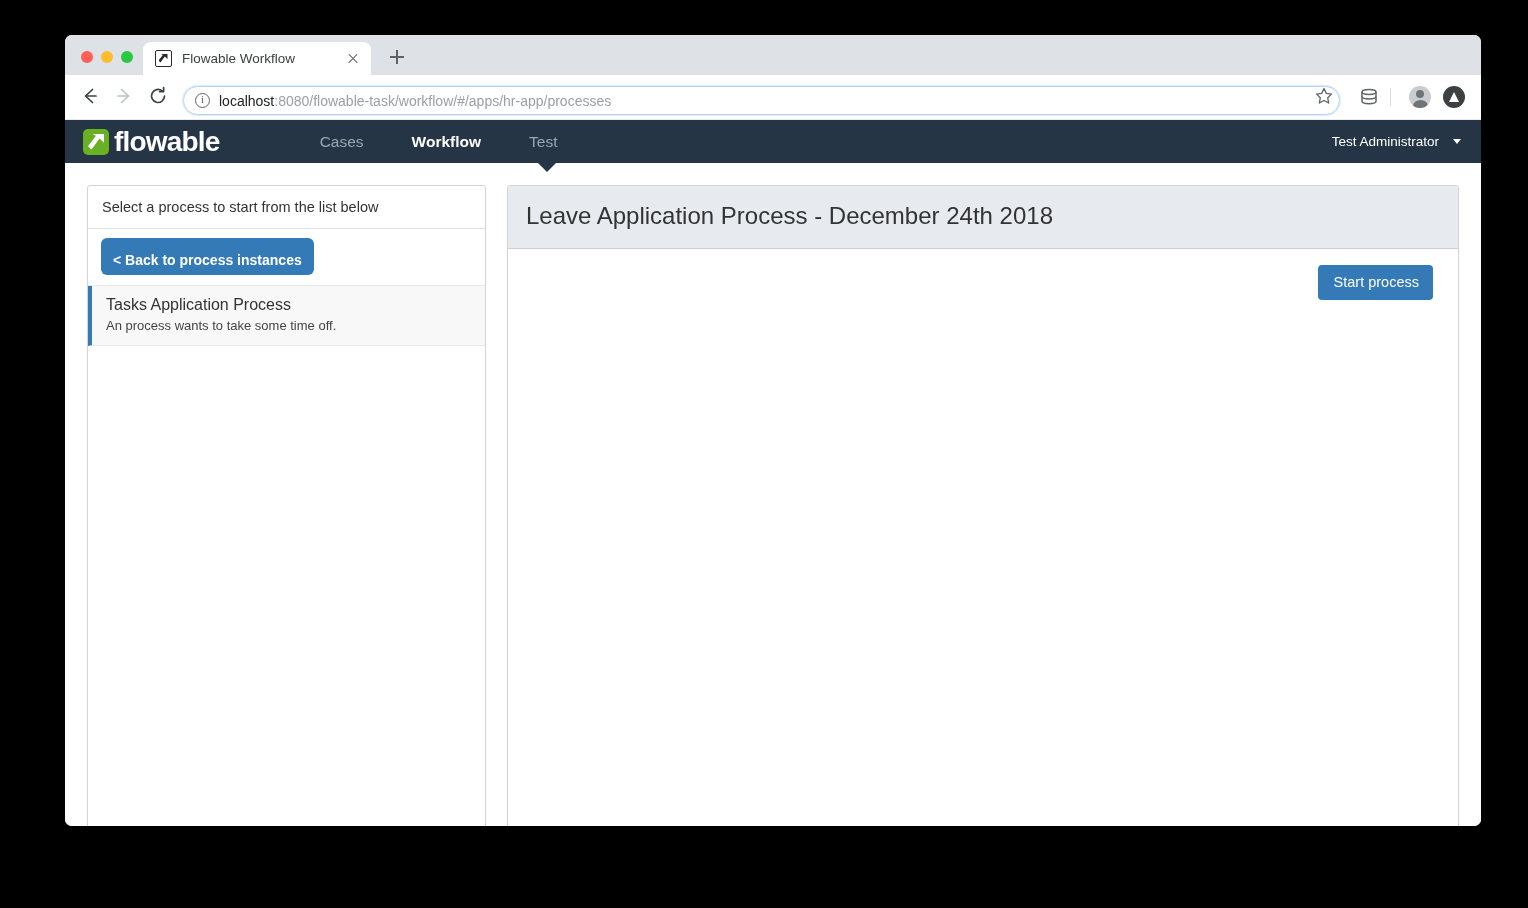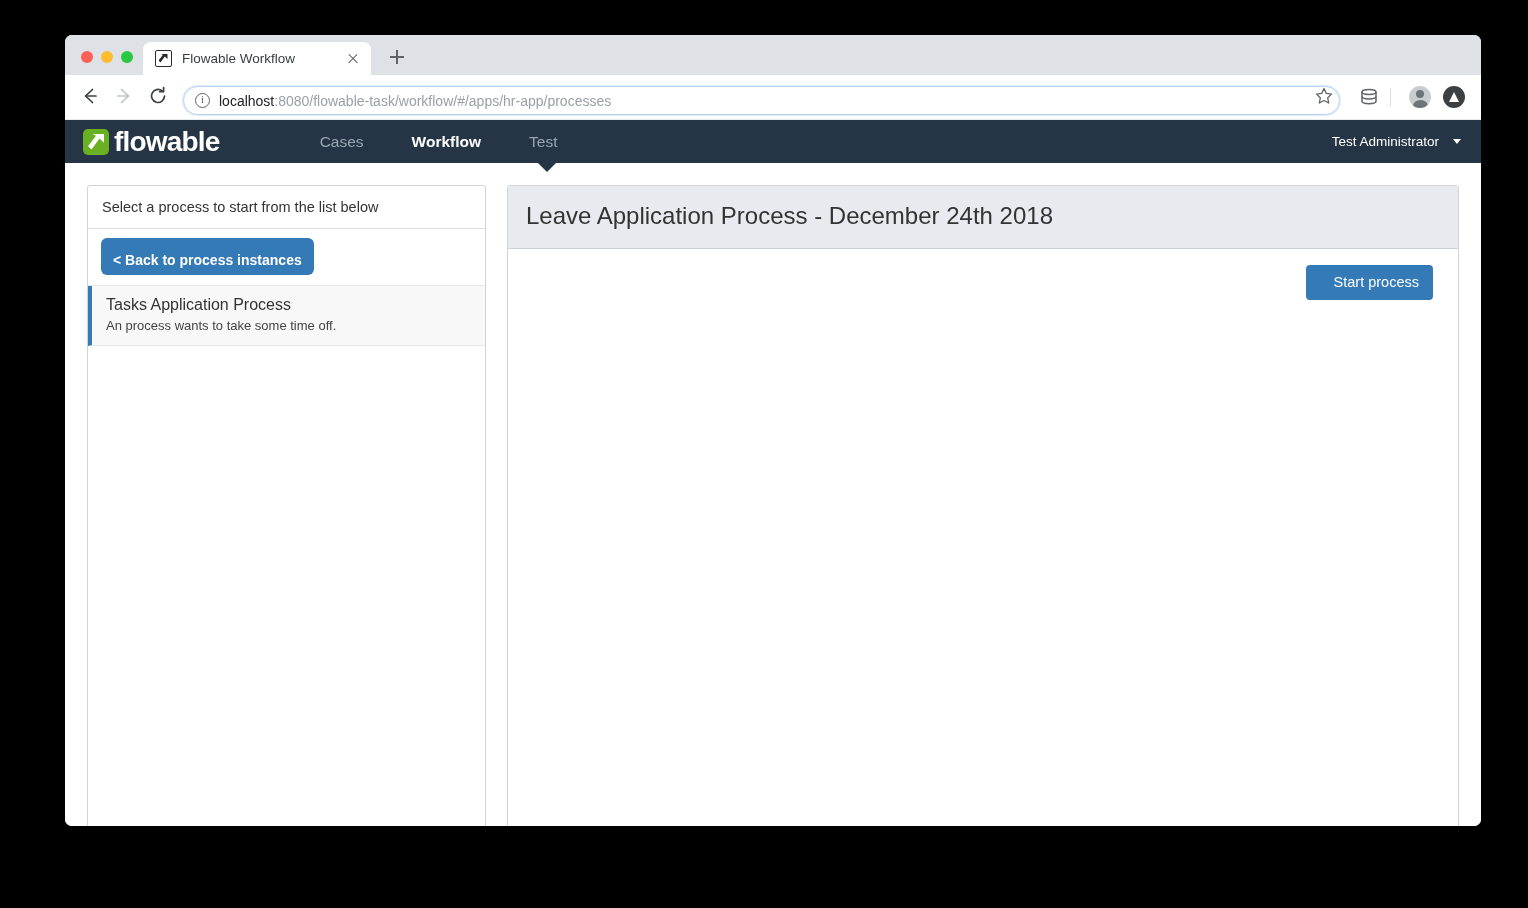--- a/index.html
+++ b/index.html
@@ -386,21 +386,21 @@
     padding: 16px 25px 0 18px;
     display: flex;
     justify-content: flex-end;
     align-items: flex-start;
     background: #ffffff;
   }
   .btn-start {
     background: #337ab7;
     color: #ffffff;
     font-size: 14.5px;
-    padding: 9px 14px 10px 28px;
+    padding: 9px 14px 10px 16px;
     border: none;
     border-radius: 4px;
     font-family: "Liberation Sans", sans-serif;
     cursor: pointer;
     white-space: nowrap;
   }
 </style>
 </head>
 <body>
 

